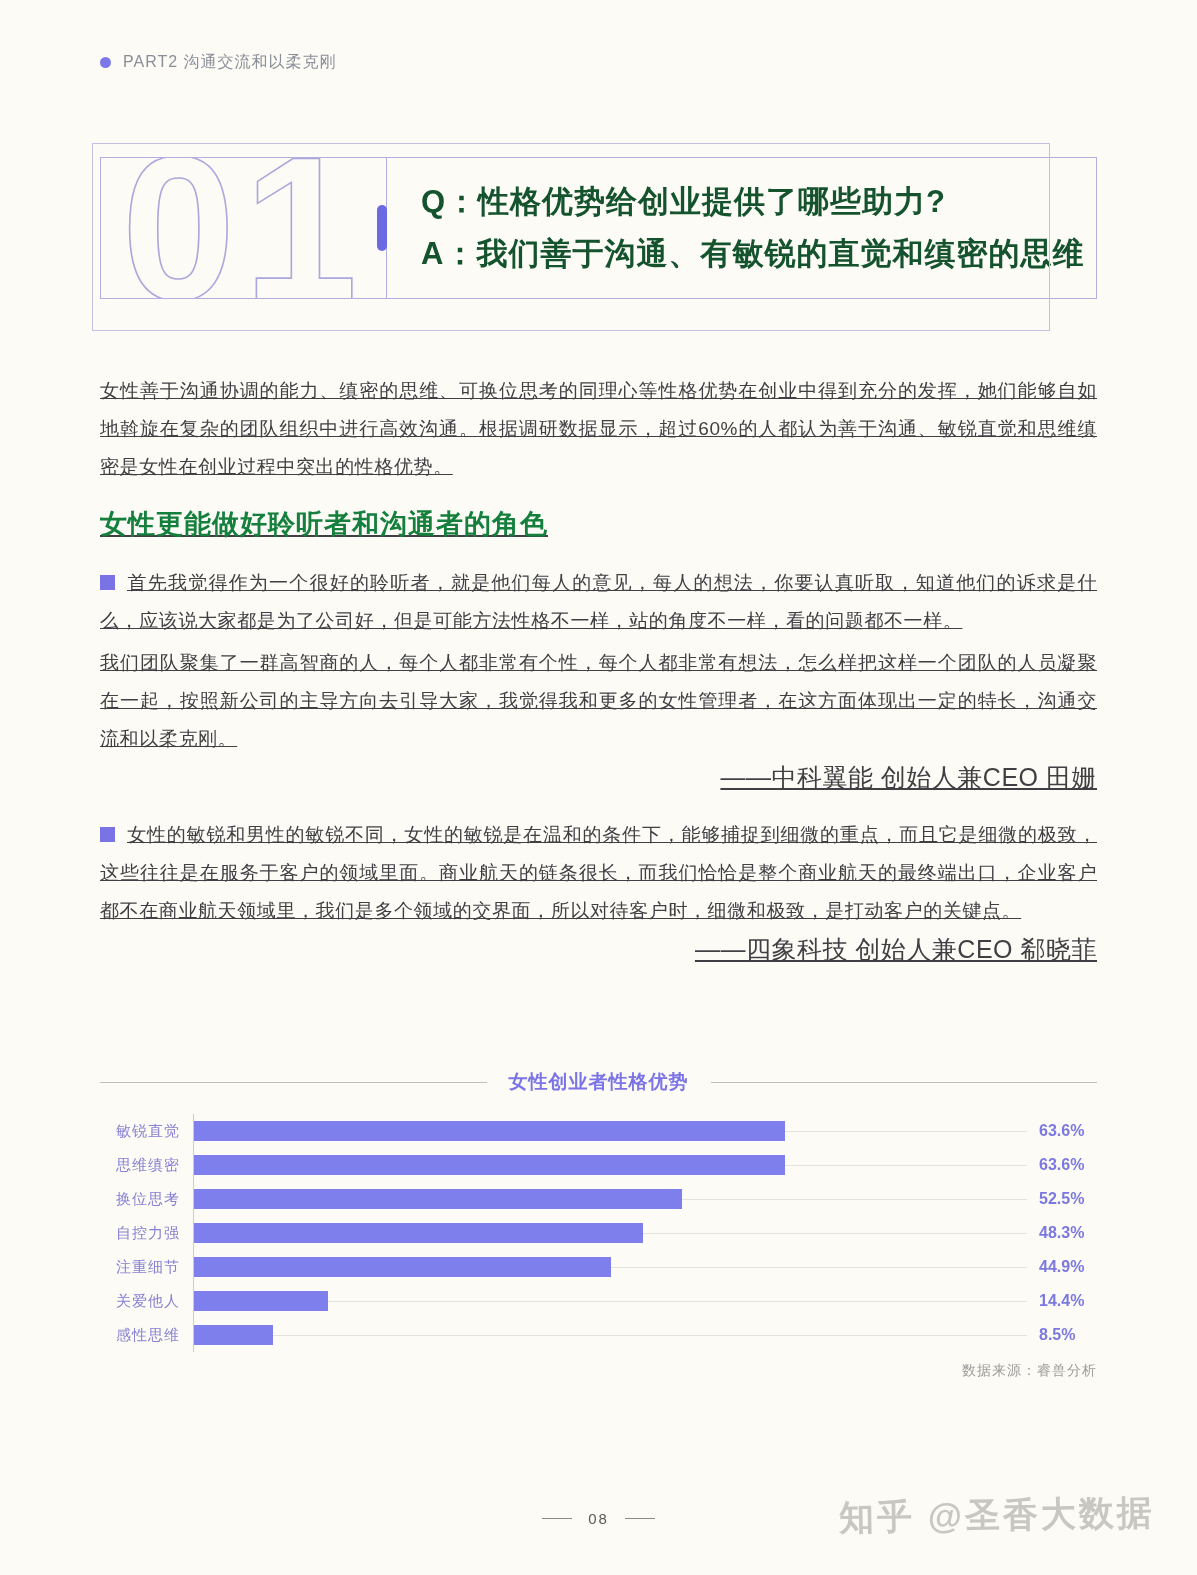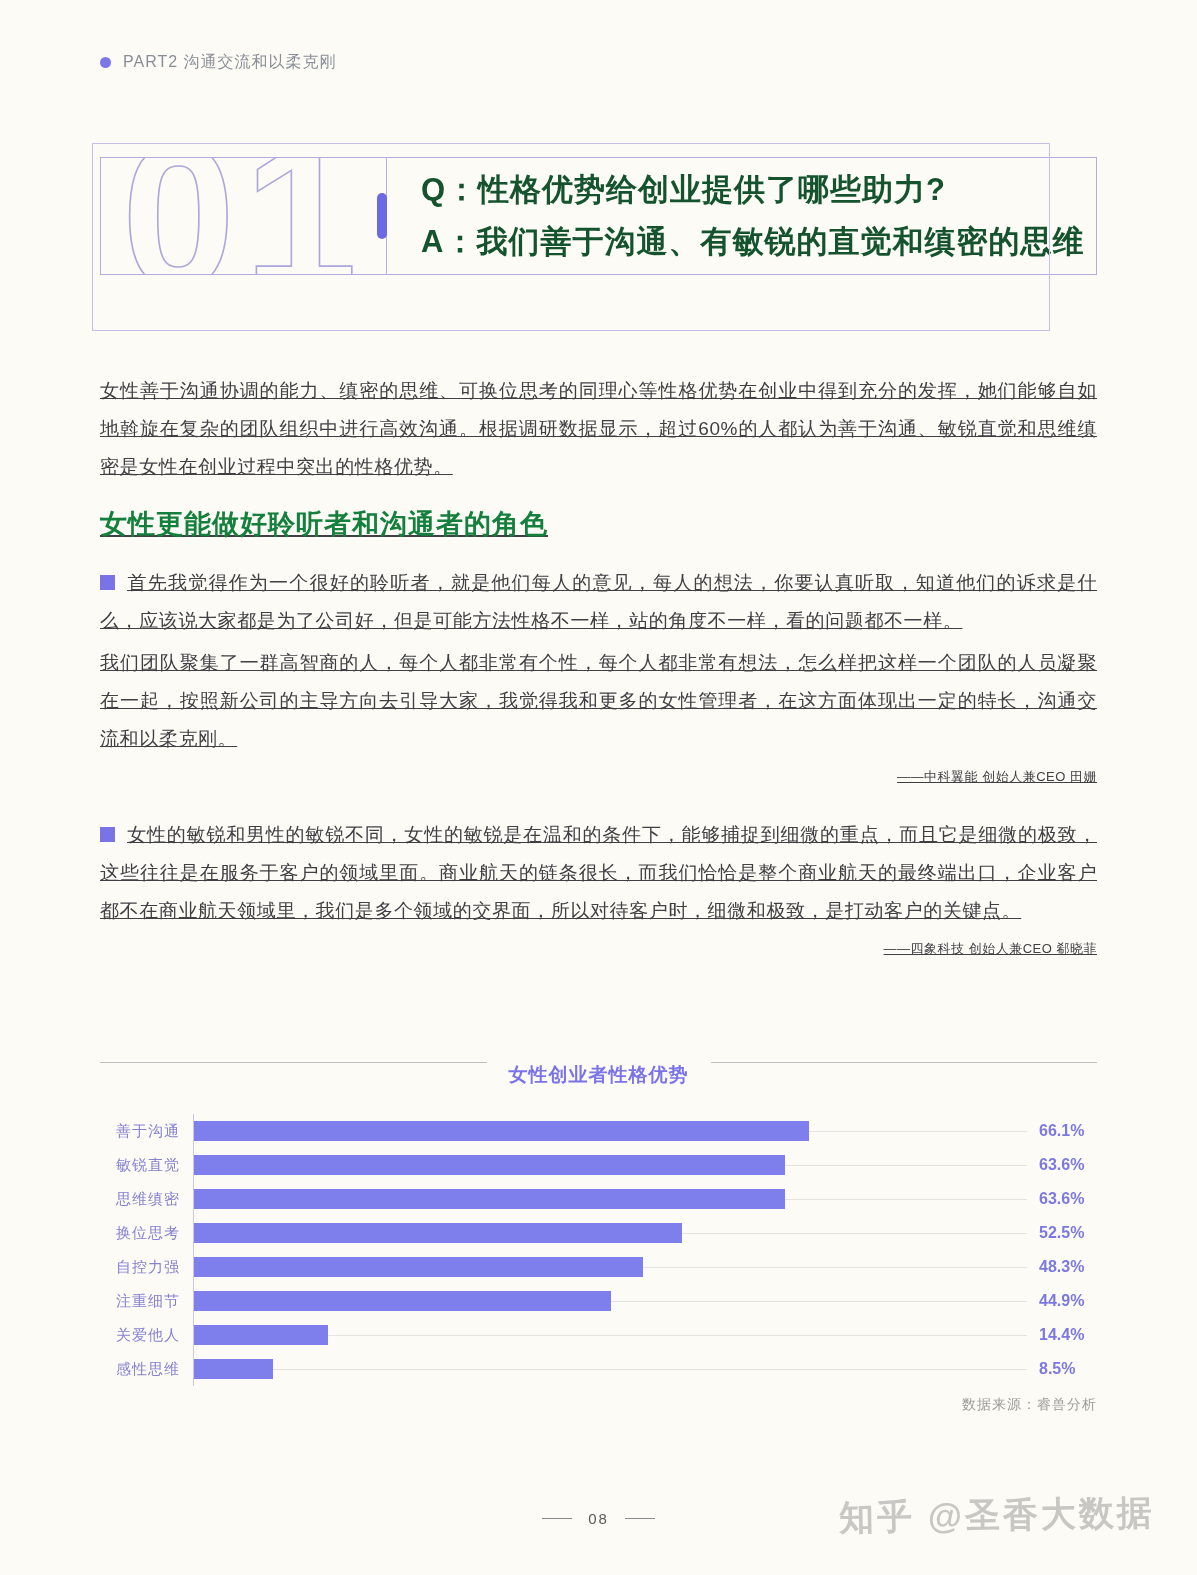--- a/index.html
+++ b/index.html
@@ -15,21 +15,21 @@
   
   .part-header {
     position:absolute; left:100px; top:52px;
     display:flex; align-items:center; gap:12px;
     font-size:16px; color:#8A8E98; letter-spacing:1px;
   }
   .part-dot { width:11px; height:11px; border-radius:50%; background:#7B78E8; }
 
   
   .hero {
-    position:absolute; left:100px; top:157px; width:997px; height:118px;
+    position:absolute; left:100px; top:157px; width:997px; height:142px;
     border:1px solid #B3AEDC;
     display:flex; align-items:stretch;
   }
   .hero-offset {
     position:absolute; left:-9px; top:-15px; width:958px; height:188px;
     border:1px solid #C4C0E3; pointer-events:none;
   }
   .hero-number-cell {
     position:relative; width:285px; display:flex; align-items:center; justify-content:center;
     overflow:hidden;
@@ -60,26 +60,26 @@
     font-size:27px; font-weight:bold; color:#15803d; letter-spacing:1px;
     margin-top:18px; line-height:40px;
   }
   .quote-para { margin-top:4px; }
   .quote-para.first { margin-top:20px; }
   .bullet-square {
     display:inline-block; width:15px; height:15px; background:#7A73E6;
     margin-right:12px; vertical-align:-1px;
   }
   .attribution {
-    font-size:13px; color:#3F3F44; text-align:right; line-height:38px; letter-spacing:0.5px;
+    font-size:25px; color:#3F3F44; text-align:right; line-height:38px; letter-spacing:0.5px;
   }
 
   
   .chart { position:absolute; left:100px; right:100px; top:1062px; }
-  .chart-title-row { display:flex; gap:22px; height:40px; }
+  .chart-title-row { display:flex; align-items:center; gap:22px; height:40px; }
   .chart-title-row .rule { flex:1; height:1px; background:#BFBFBF; }
   .chart-title { font-size:19px; font-weight:bold; color:#7B74E8; letter-spacing:1px; }
   .chart-rows { margin-top:12px; }
   .chart-row { display:flex; align-items:center; height:34px; }
   .chart-row-label {
     width:80px; text-align:right; font-size:15px; color:#8781D3; letter-spacing:1px;
     flex:0 0 80px;
   }
   .chart-track {
     flex:1; margin-left:13px; position:relative; height:34px;
@@ -147,28 +147,20 @@
 </div>
 
 <div class="chart">
   <div class="chart-title-row">
     <div class="rule"></div>
     <div class="chart-title">女性创业者性格优势</div>
     <div class="rule"></div>
   </div>
   <div class="chart-rows" id="chart-rows">
       <div class="chart-row">
-        <div class="chart-row-label">善于沟通</div>
-        <div class="chart-track">
-          <div class="chart-track-line"></div>
-          <div class="chart-bar" style="width: 73.77%; background: rgb(126, 126, 236);"></div>
-        </div>
-        <div class="chart-row-value">66.1%</div>
-      </div>
-      <div class="chart-row">
         <div class="chart-row-label">敏锐直觉</div>
         <div class="chart-track">
           <div class="chart-track-line"></div>
           <div class="chart-bar" style="width: 70.98%; background: rgb(126, 126, 236);"></div>
         </div>
         <div class="chart-row-value">63.6%</div>
       </div>
       <div class="chart-row">
         <div class="chart-row-label">思维缜密</div>
         <div class="chart-track">

